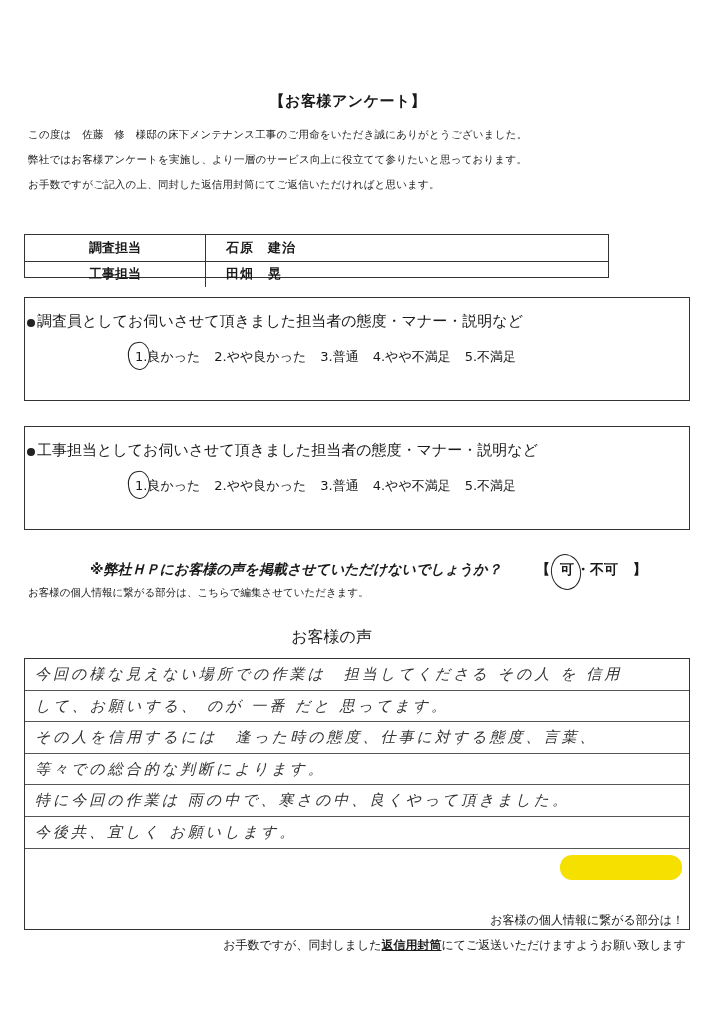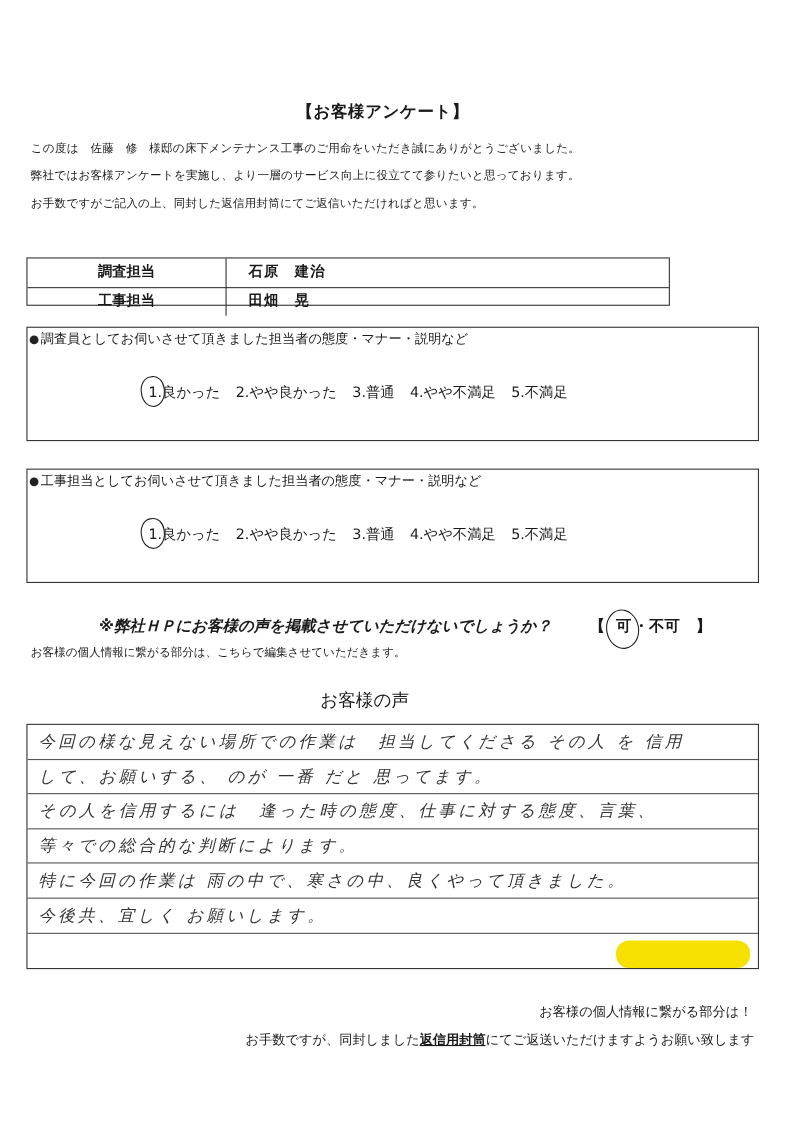--- a/index.html
+++ b/index.html
@@ -18,34 +18,34 @@
   .staff-table { top: 234px; left: 24px; width: 585px; height: 44px; border: 1.5px solid #333; box-sizing: border-box; }
   .staff-row { position: absolute; left: 0; width: 100%; height: 26px; display: flex; }
   .staff-row.r1 { top: 0; border-bottom: 1.5px solid #333; }
   .staff-row.r2 { top: 26px; }
   .staff-role { width: 181px; border-right: 1.5px solid #333; text-align: center; font-size: 13px; font-weight: bold; line-height: 26px; box-sizing: border-box; }
   .staff-name { padding-left: 20px; font-size: 13px; font-weight: bold; line-height: 26px; letter-spacing: 1px; white-space: pre; }
 
   .survey-box { left: 24px; width: 666px; height: 104px; border: 1.5px solid #333; box-sizing: border-box; }
   .survey-box.b1 { top: 297px; }
   .survey-box.b2 { top: 426px; padding-left: 32px; }
-  .survey-q { position: absolute; top: 2px; left: 2px; font-size: 12px; white-space: nowrap; }
+  .survey-q { position: absolute; top: 14px; left: 2px; font-size: 15px; white-space: nowrap; }
   .survey-q .bullet { display: inline-block; width: 8px; height: 8px; background: #222; border-radius: 50%; margin-right: 2px; vertical-align: -1px; }
   .options { position: absolute; top: 50px; left: 110px; display: flex; gap: 14px; font-size: 13px; white-space: nowrap; }
   .option { position: relative; }
   .circle-mark { position: absolute; left: -7px; top: -6px; width: 20px; height: 26px; border: 1.2px solid #222; border-radius: 50% 45% 55% 50%; transform: rotate(-8deg); }
 
   .hp-question { top: 561px; left: 90px; font-size: 14px; font-weight: bold; white-space: nowrap; font-style: italic; }
   .hp-options { top: 561px; left: 536px; font-size: 14px; font-weight: bold; white-space: nowrap; }
   .hp-ok { position: relative; display: inline-block; margin: 0 2px 0 10px; }
   .hp-circle { position: absolute; left: -9px; top: -7px; width: 28px; height: 34px; border: 1.2px solid #222; border-radius: 50%; transform: rotate(-10deg); }
   .hp-note { top: 586px; left: 28px; font-size: 10.5px; white-space: nowrap; }
 
   .voice-title { top: 627px; left: 0; width: 663px; text-align: center; font-size: 16px; }
-  .voice-box { top: 658px; left: 24px; width: 666px; height: 223px; border: 1.5px solid #333; box-sizing: border-box; }
+  .voice-box { top: 658px; left: 24px; width: 666px; height: 272px; border: 1.5px solid #333; box-sizing: border-box; }
   .voice-line { position: absolute; left: 0; width: 100%; height: 31.6px; border-bottom: 1.2px solid #555; box-sizing: border-box; font-family: "DejaVu Serif", serif; font-size: 15px; line-height: 31px; padding-left: 10px; color: #333; letter-spacing: 3px; white-space: nowrap; font-style: italic; }
   .voice-line:last-child { border-bottom: none; }
   .redacted { top: 855px; left: 560px; width: 122px; height: 25px; background: #f5e000; border-radius: 12px; }
 
   .thanks { top: 912px; right: 40px; font-size: 12px; white-space: nowrap; }
   .return-note { top: 937px; right: 38px; font-size: 12px; white-space: nowrap; }
   .return-note .u { text-decoration: underline; font-weight: bold; }
 </style>
 </head>
 <body>

